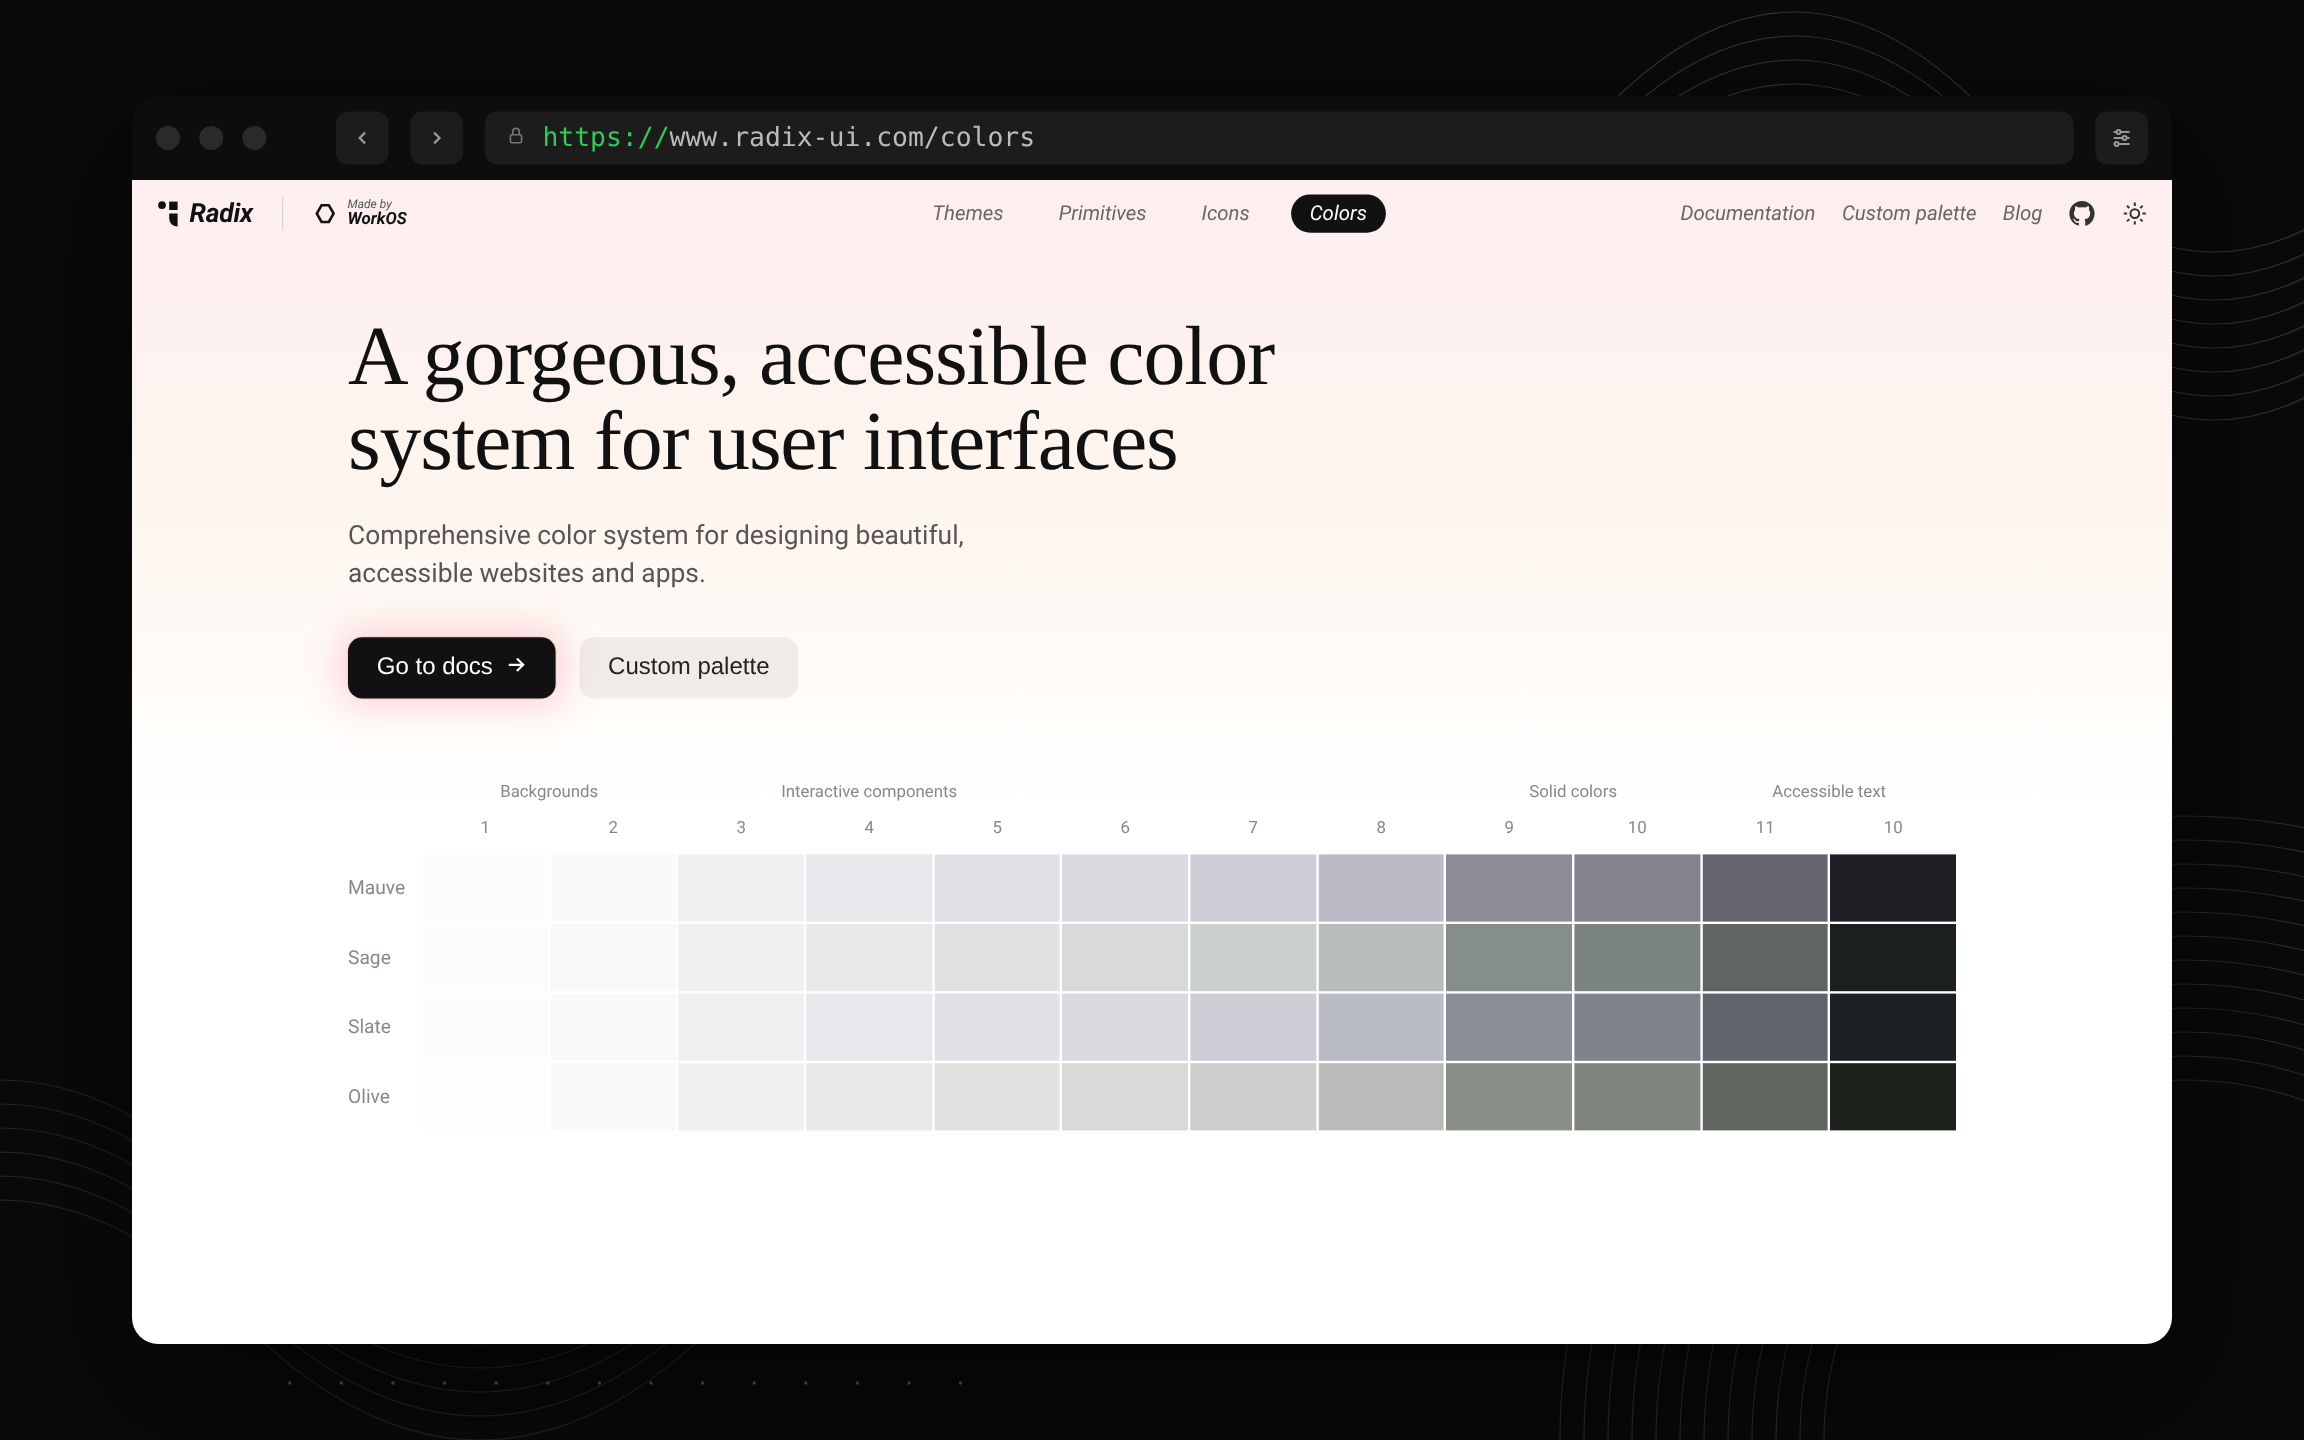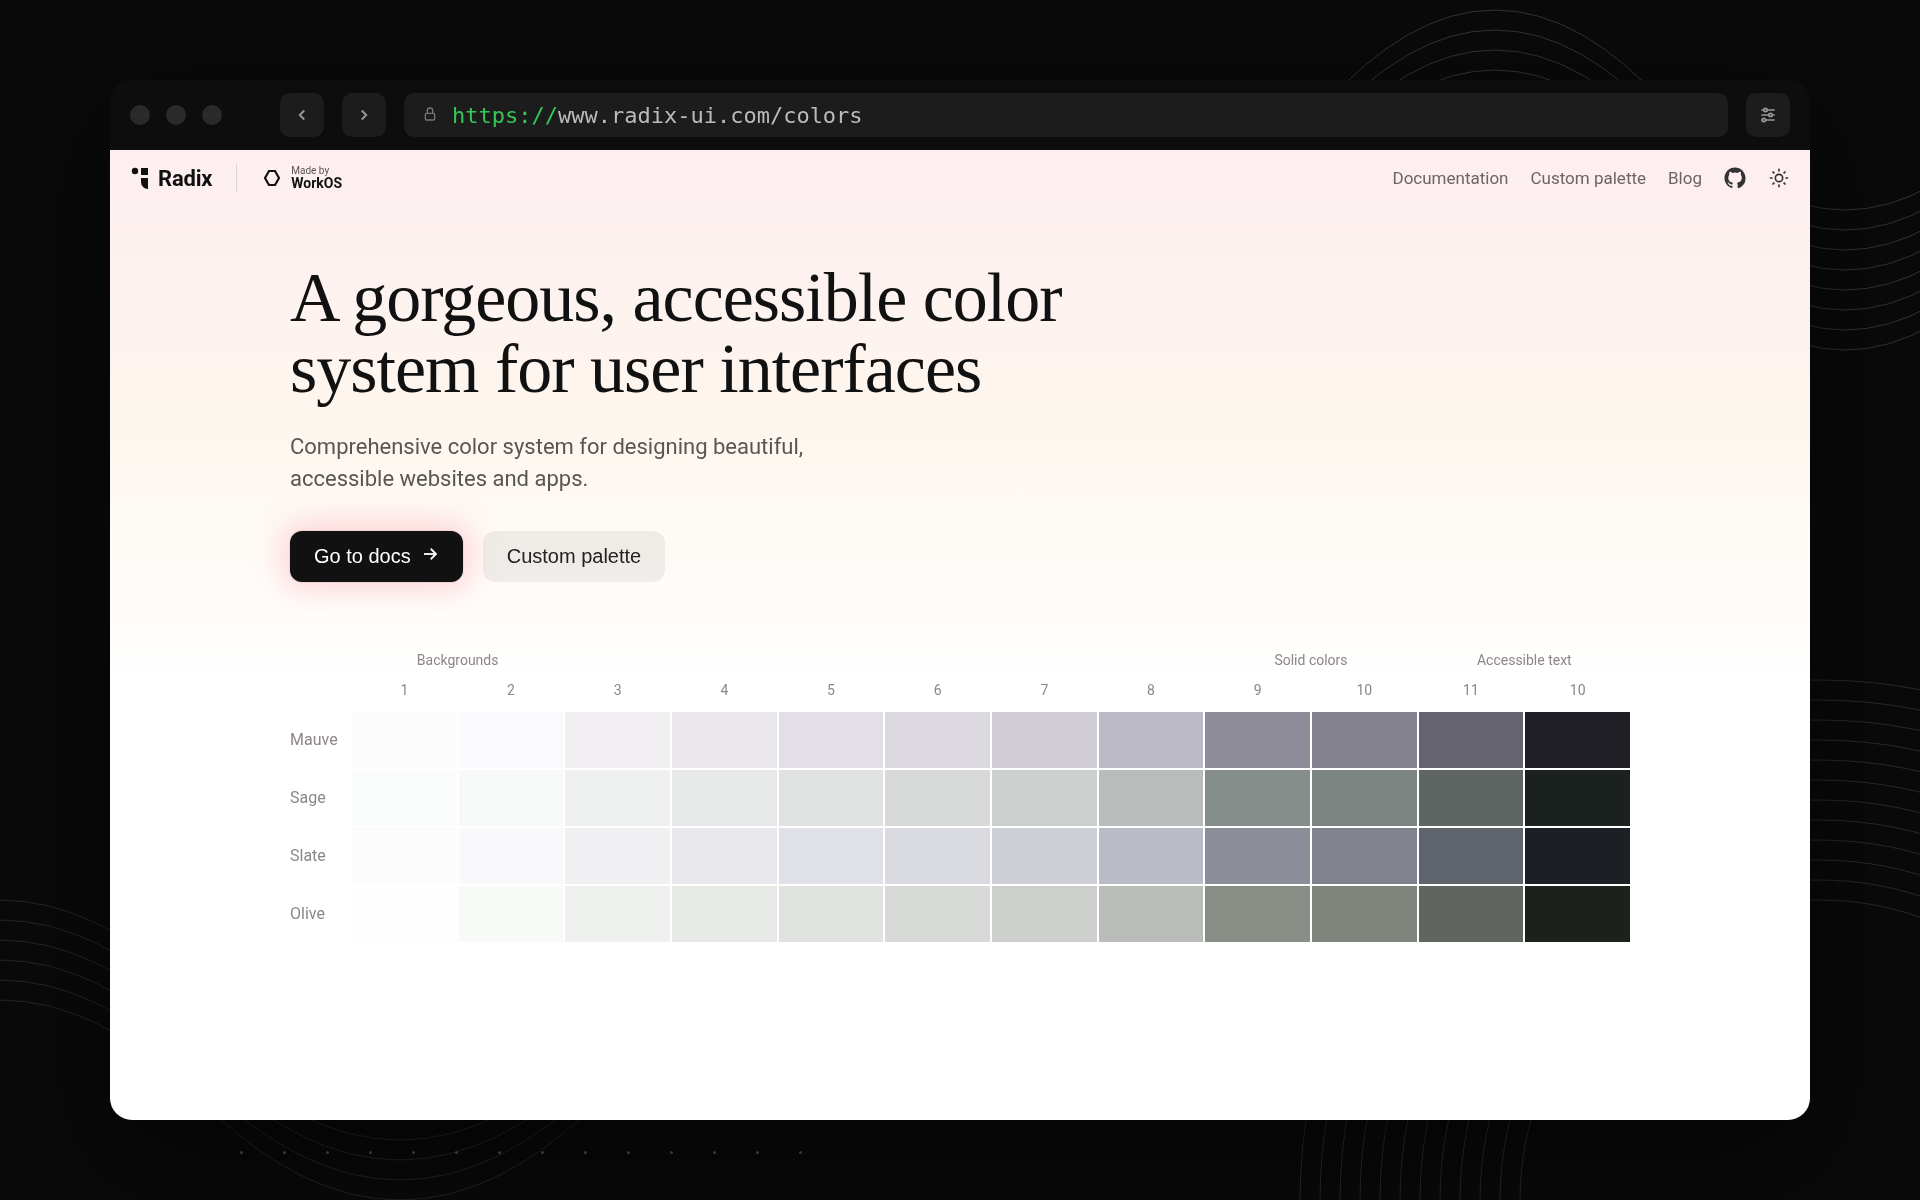--- a/index.html
+++ b/index.html
@@ -87,20 +87,21 @@
     position: absolute;
     top: 70px; left: 0; right: 0; bottom: 0;
     background: linear-gradient(180deg, #fdeef0 0%, #fdf6ee 28%, #ffffff 55%);
     overflow: hidden;
   }
   .site-header {
     height: 56px;
     display: flex;
     align-items: center;
     padding: 0 20px;
+    font-style: italic;
   }
   .brand { display: flex; align-items: center; gap: 10px; }
   .radix-logo { display: flex; align-items: center; gap: 8px; font-weight: 700; font-size: 22px; color: #111; letter-spacing: -0.2px; }
   .radix-mark { width: 20px; height: 22px; position: relative; }
   .divider-v { width: 1px; height: 28px; background: #d9d4d4; margin: 0 14px; }
   .madeby { display: flex; align-items: center; gap: 8px; }
   .madeby-text { display: flex; flex-direction: column; line-height: 1; }
   .madeby-text .m1 { font-size: 10px; color: #555; }
   .madeby-text .m2 { font-size: 14px; font-weight: 700; color: #111; }
   .workos-mark { width: 22px; height: 22px; }
@@ -311,20 +312,26 @@
                 <path d="M4 11 L8 4 h6 L18 11 L14 18 h-6 Z" fill="none" stroke="#111" stroke-width="2.2"></path>
               </svg>
           </span>
           <span class="madeby-text">
             <span class="m1">Made by</span>
             <span class="m2">WorkOS</span>
           </span>
         </a>
       </div>
 
+      <nav class="main-nav">
+        <a>Themes</a>
+        <a>Primitives</a>
+        <a>Icons</a>
+        <a class="active">Colors</a>
+      </nav>
 
       <div class="right-nav">
         <a>Documentation</a>
         <a>Custom palette</a>
         <a>Blog</a>
         <span class="iconbtn">
           <svg width="22" height="22" viewBox="0 0 24 24" fill="currentColor">
               <path d="M12 .5C5.65.5.5 5.65.5 12c0 5.08 3.29 9.39 7.86 10.91.58.1.79-.25.79-.56v-2c-3.2.7-3.88-1.37-3.88-1.37-.52-1.33-1.28-1.68-1.28-1.68-1.05-.72.08-.7.08-.7 1.16.08 1.77 1.19 1.77 1.19 1.03 1.77 2.7 1.26 3.36.96.1-.75.4-1.26.73-1.55-2.56-.29-5.25-1.28-5.25-5.7 0-1.26.45-2.29 1.19-3.1-.12-.29-.52-1.47.11-3.06 0 0 .97-.31 3.18 1.18a11 11 0 0 1 5.79 0c2.2-1.49 3.17-1.18 3.17-1.18.63 1.59.23 2.77.11 3.06.74.81 1.19 1.84 1.19 3.1 0 4.43-2.7 5.4-5.27 5.69.41.36.78 1.06.78 2.14v3.17c0 .31.21.67.8.56A11.5 11.5 0 0 0 23.5 12C23.5 5.65 18.35.5 12 .5z"></path>
             </svg>
         </span>
@@ -358,20 +365,21 @@
         <button class="btn btn-secondary">
           <span>Custom palette</span>
         </button>
       </div>
     </div>
 
     <div class="palette">
       <div class="group-labels">
         <span></span>
         <span class="lbl g1">Backgrounds</span>
+        <span class="lbl g2">Interactive components</span>
         <span class="lbl g4">Solid colors</span>
         <span class="lbl g5">Accessible text</span>
       </div>
       <div class="step-labels" id="step-labels">
         <span></span>
       <span>1</span>
           <span>2</span>
           <span>3</span>
           <span>4</span>
           <span>5</span>

